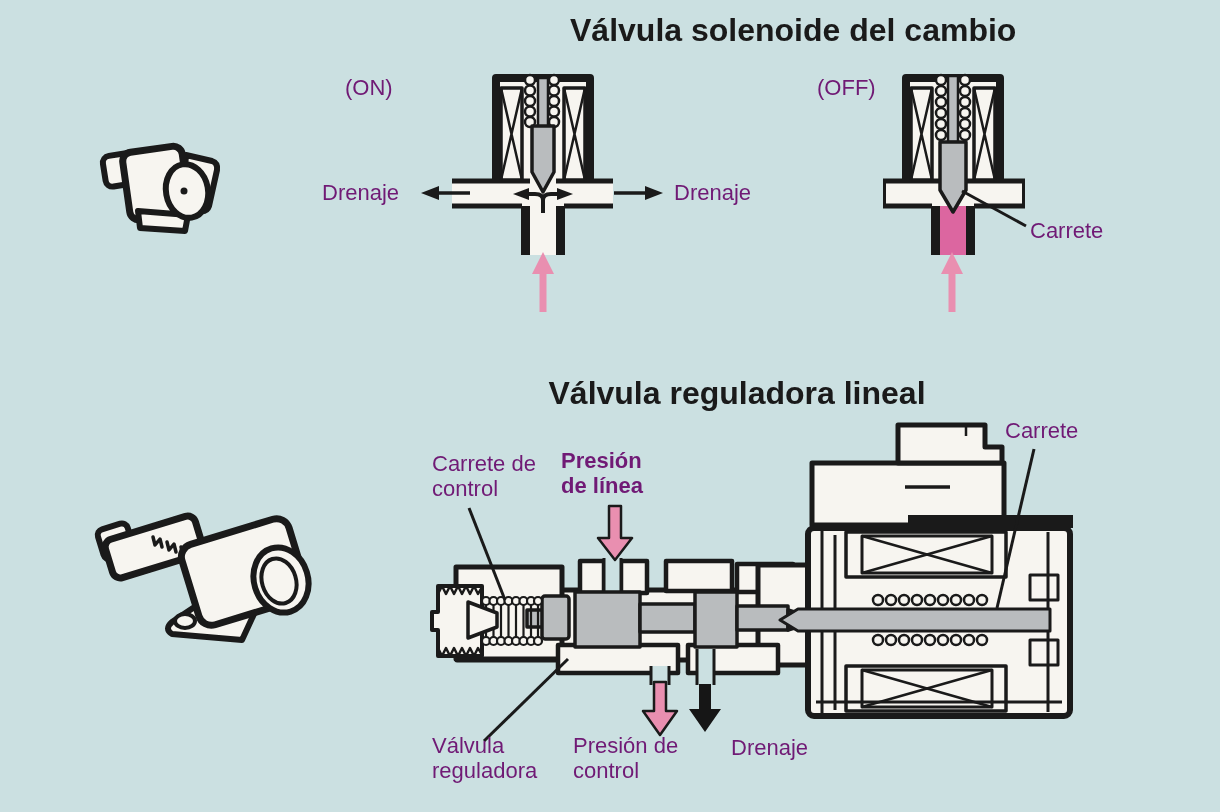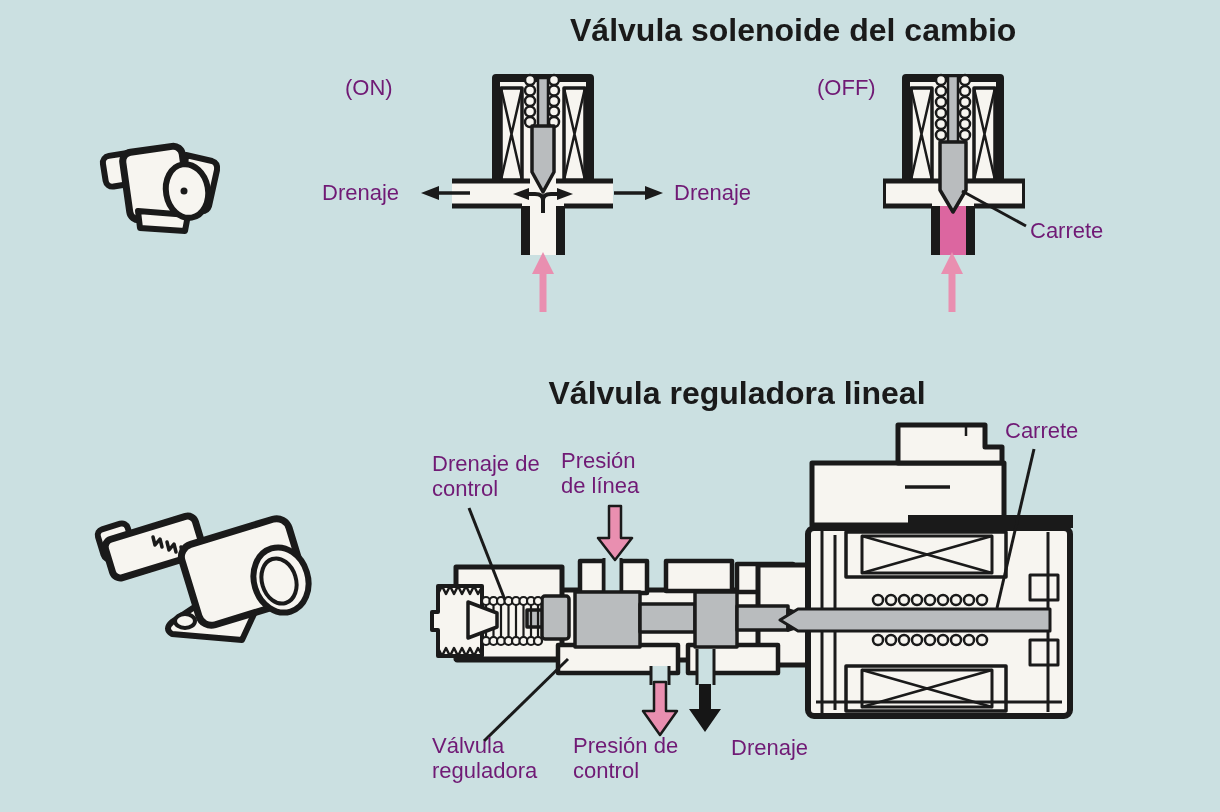--- a/index.html
+++ b/index.html
@@ -255,25 +255,25 @@
 
   <div class="lbl" style="left:322px;top:180px;">Drenaje</div>
 
   <div class="lbl" style="left:674px;top:180px;">Drenaje</div>
 
   <div class="lbl" style="left:1030px;top:218px;">Carrete</div>
 
   <div class="title" style="left:537px;top:375px;">Válvula reguladora lineal</div>
 
   <div class="lbl" style="left:432px;top:451px;">
-    <span>Drenaje de</span>
+    <span>Carrete de</span>
     <span>control</span>
   </div>
 
-  <div class="lbl" style="left:561px;top:448px;">
+  <div class="lbl" style="left:561px;top:448px;font-weight:bold;">
     <span>Presión</span>
     <span>de línea</span>
   </div>
 
   <div class="lbl" style="left:1005px;top:418px;">Carrete</div>
 
   <div class="lbl" style="left:432px;top:733px;">
     <span>Válvula</span>
     <span>reguladora</span>
   </div>

